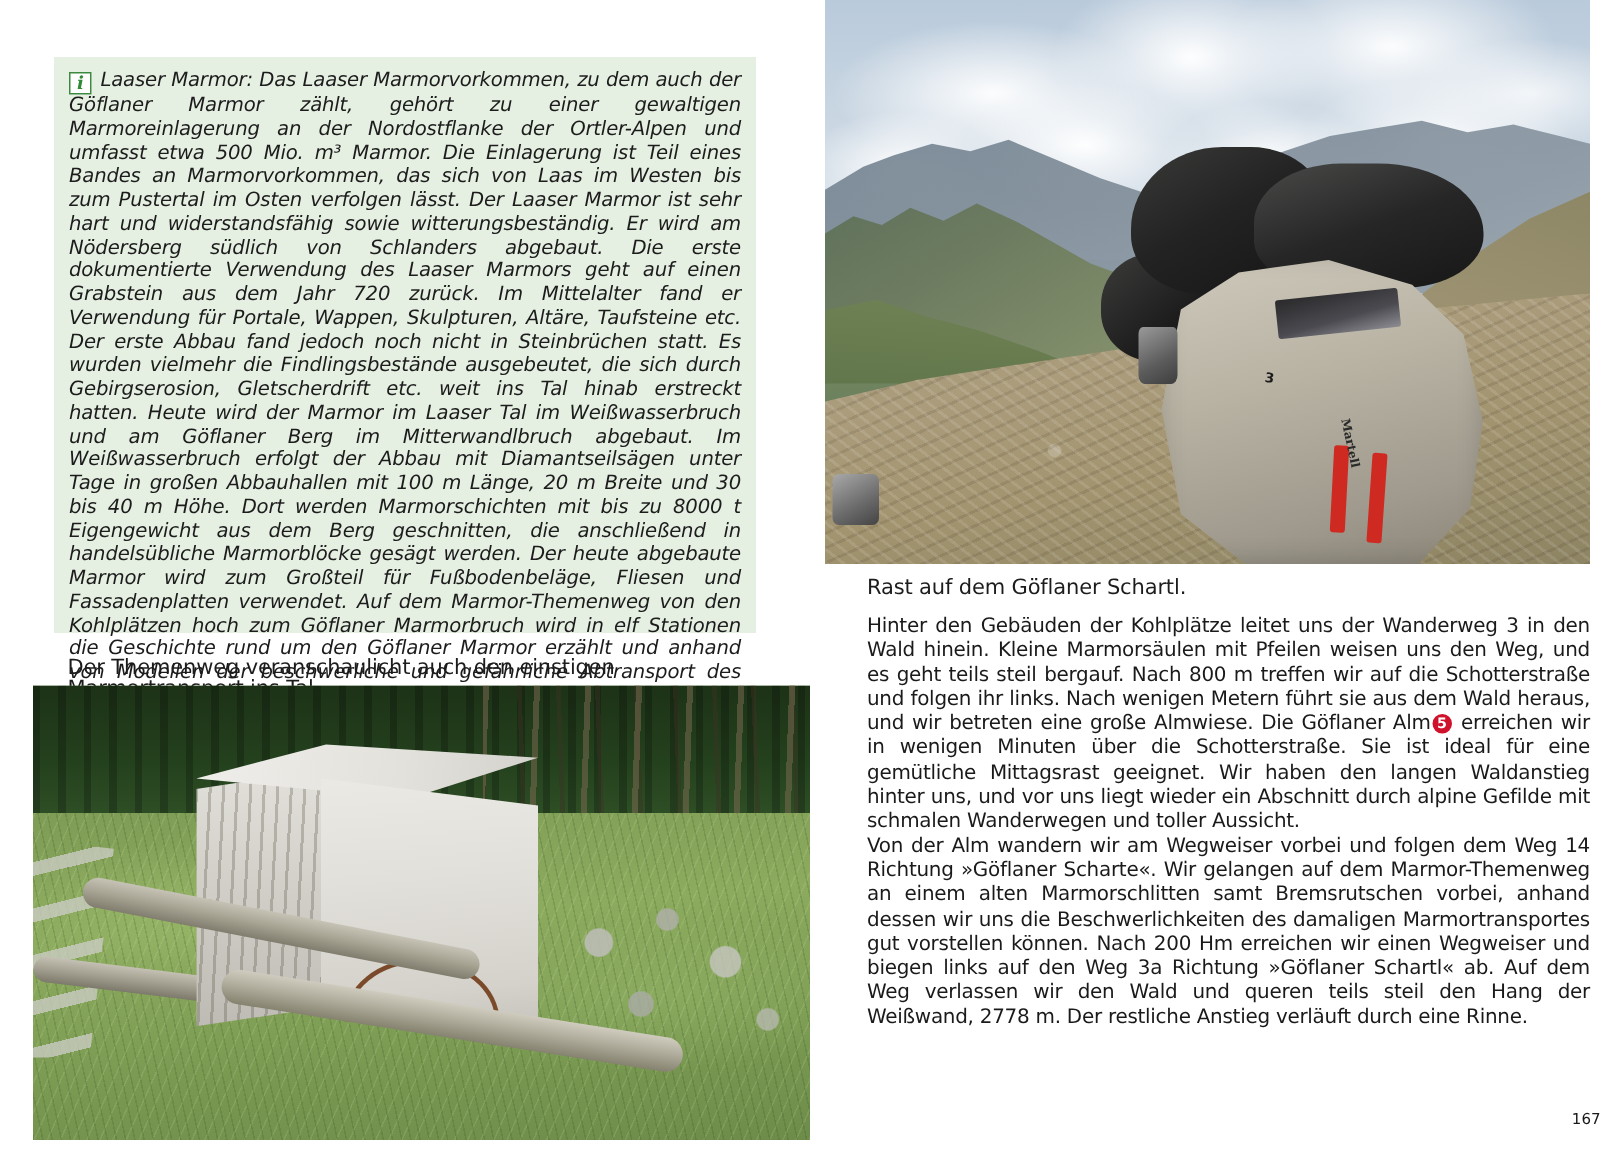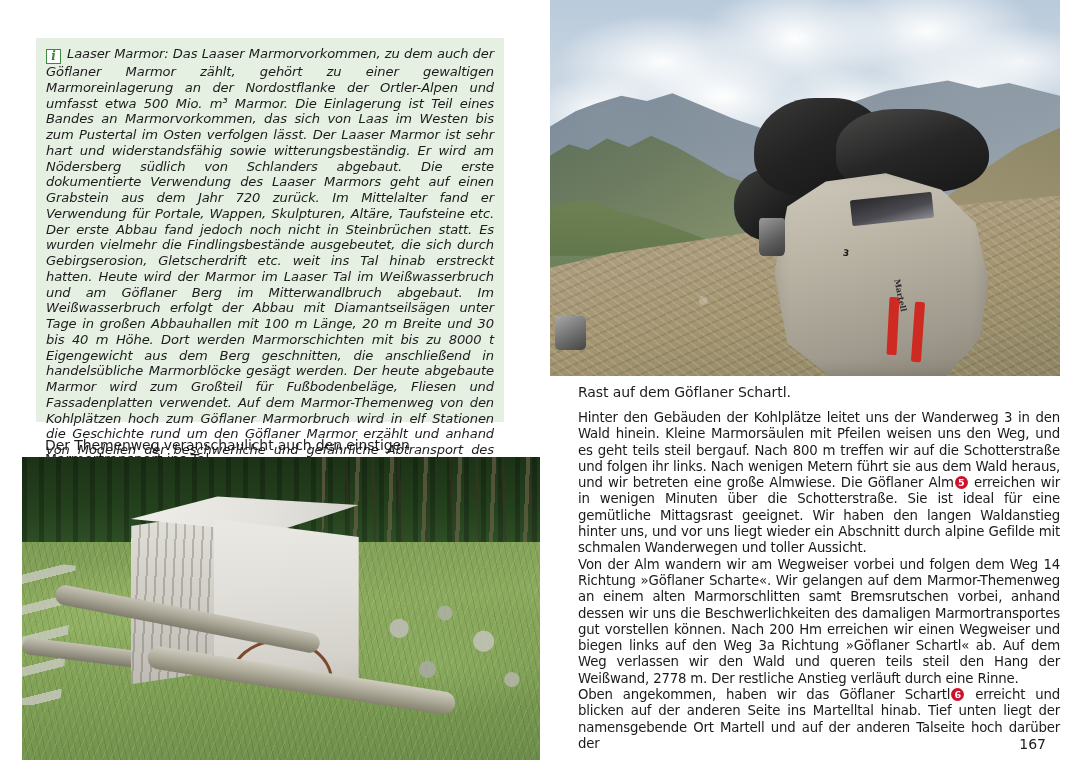--- a/index.html
+++ b/index.html
@@ -97,23 +97,23 @@
     font-weight: bold;
     line-height: 13px;
     text-align: center;
     vertical-align: 1px;
     margin: 0 1px;
     font-family: "DejaVu Sans", sans-serif;
   }
 
   .page-number {
     position: absolute;
-    right: 34px; bottom: 18px;
-    font-family: "DejaVu Sans", sans-serif;
-    font-size: 14px;
+    right: 13px; bottom: 18px;
+    font-family: "DejaVu Sans", sans-serif;
+    font-size: 10px;
     color: #1a1a1a;
     font-weight: normal;
   }
 
   
   .p1 { position: absolute; inset: 0; background: #c8d4e0; }
   .p1-sky {
     position: absolute; left: 0; top: 0; width: 100%; height: 46%;
     background:
       radial-gradient(ellipse 30% 40% at 22% 36%, rgba(255,255,255,0.95), rgba(255,255,255,0) 70%),
@@ -376,18 +376,17 @@
       <div class="p1-pot"></div>
       <div class="p1-mug"></div>
     </div>
   </div>
 
   <div class="caption caption-right">Rast auf dem Göflaner Schartl.</div>
 
   <div class="body-text">
     <p>Hinter den Gebäuden der Kohlplätze leitet uns der Wanderweg 3 in den Wald hinein. Kleine Marmorsäulen mit Pfeilen weisen uns den Weg, und es geht teils steil bergauf. Nach 800 m treffen wir auf die Schotterstraße und folgen ihr links. Nach wenigen Metern führt sie aus dem Wald heraus, und wir betreten eine große Almwiese. Die <b>Göflaner Alm</b><span class="badge" style="background: rgb(208, 17, 43);">5</span> erreichen wir in wenigen Minuten über die Schotterstraße. Sie ist ideal für eine gemütliche Mittagsrast geeignet. Wir haben den langen Waldanstieg hinter uns, und vor uns liegt wieder ein Abschnitt durch alpine Gefilde mit schmalen Wanderwegen und toller Aussicht.</p>
     <p>Von der Alm wandern wir am Wegweiser vorbei und folgen dem Weg 14 Richtung »Göflaner Scharte«. Wir gelangen auf dem <b>Marmor-Themenweg</b> an einem alten Marmorschlitten samt Bremsrutschen vorbei, anhand dessen wir uns die Beschwerlichkeiten des damaligen Marmortransportes gut vorstellen können. Nach 200 Hm erreichen wir einen Wegweiser und biegen links auf den Weg 3a Richtung »Göflaner Schartl« ab. Auf dem Weg verlassen wir den Wald und queren teils steil den Hang der Weißwand, 2778 m. Der restliche Anstieg verläuft durch eine Rinne.</p>
-    <p>Oben angekommen, haben wir das <b>Göflaner Schartl</b><span class="badge" style="background: rgb(208, 17, 43);">6</span> erreicht und blicken auf der anderen Seite ins Martelltal hinab. Tief unten liegt der namensgebende Ort Martell und auf der anderen Talseite hoch darüber der</p>
   </div>
 
   <div class="page-number">167</div>
 
 </div>
 
 </body></html>

